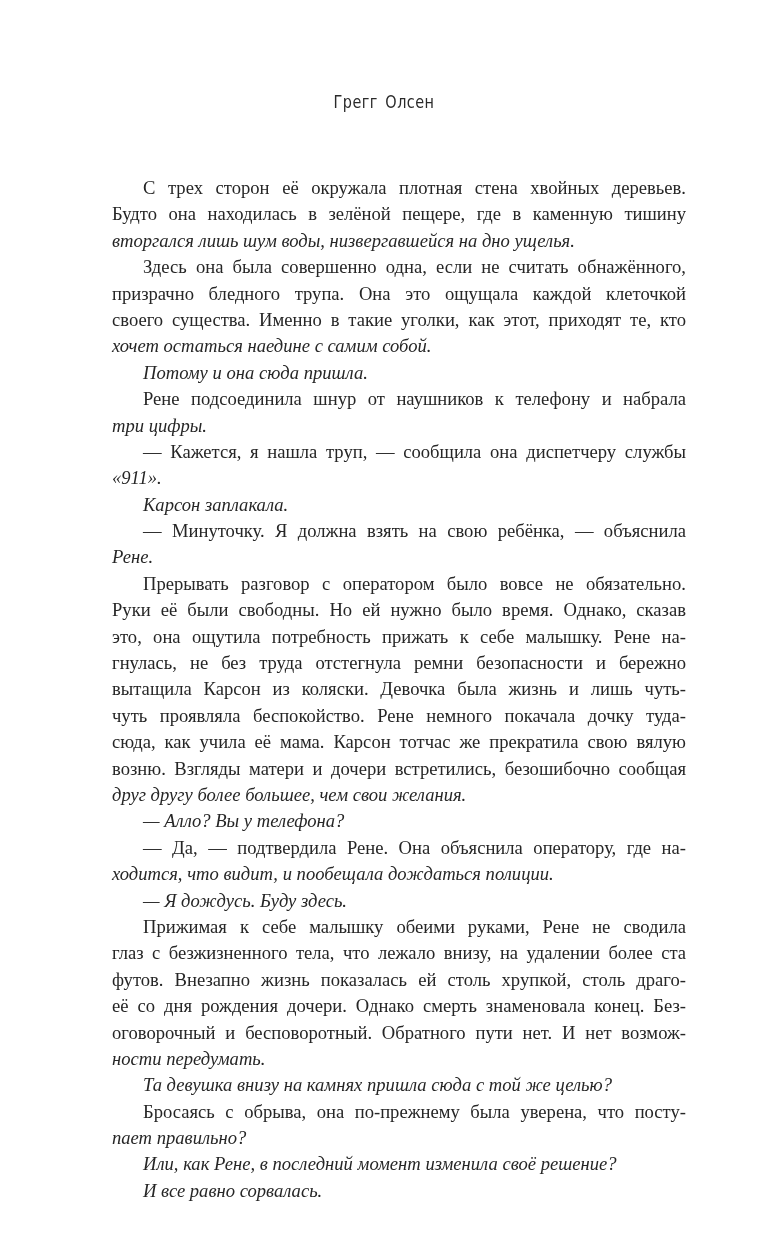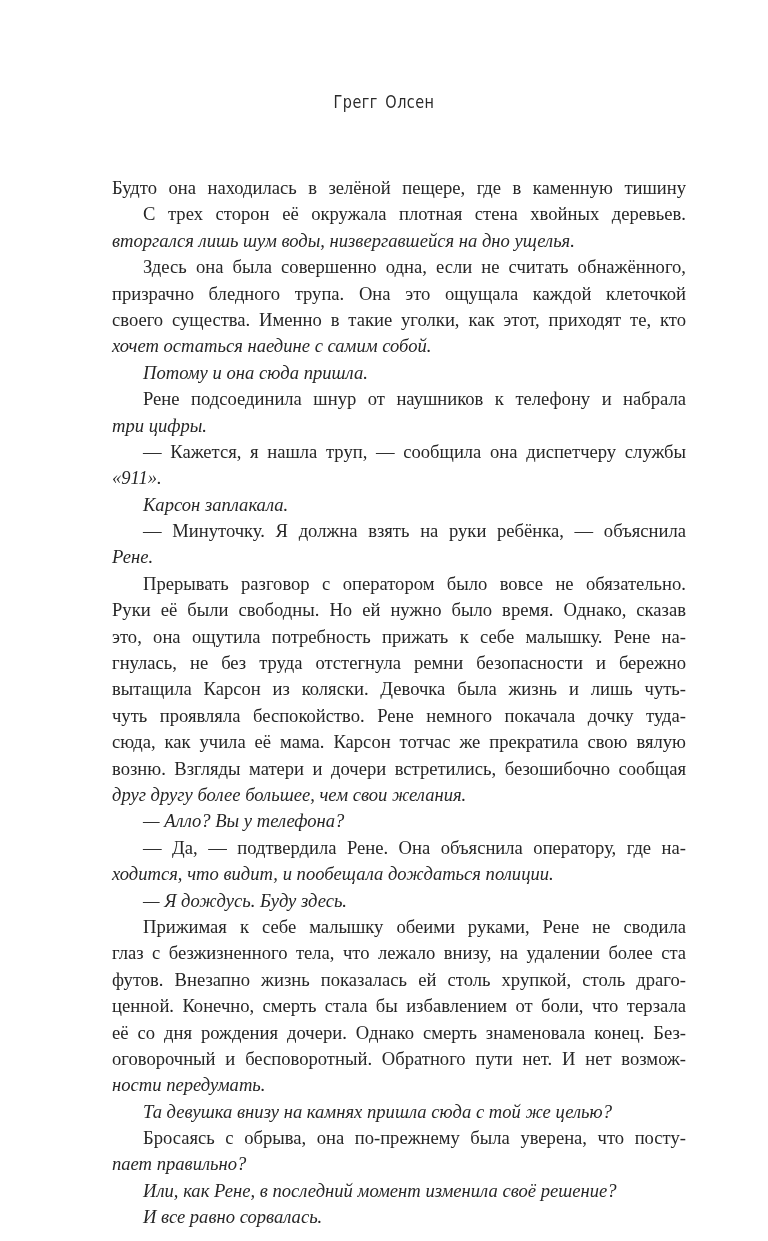--- a/index.html
+++ b/index.html
@@ -19,52 +19,51 @@
   .line { display: block; white-space: nowrap; text-align: justify; text-align-last: justify; height: 26.4px; }
   .line.last { text-align-last: left; font-style: italic; }
   .line.indent { padding-left: 31px; }
 </style>
 </head>
 <body>
 
 <div class="page">
   <div class="running-head">Грегг Олсен</div>
   <div class="body-text" id="body-text">
+      <span class="line indent">С трех сторон её окружала плотная стена хвойных деревьев.</span>
       <span class="line">Будто она находилась в зелёной пещере, где в каменную тишину</span>
-      <span class="line indent">С трех сторон её окружала плотная стена хвойных деревьев.</span>
       <span class="line last">вторгался лишь шум воды, низвергавшейся на дно ущелья.</span>
       <span class="line indent">Здесь она была совершенно одна, если не считать обнажённого,</span>
       <span class="line">призрачно бледного трупа. Она это ощущала каждой клеточкой</span>
       <span class="line">своего существа. Именно в такие уголки, как этот, приходят те, кто</span>
       <span class="line last">хочет остаться наедине с самим собой.</span>
       <span class="line indent last">Потому и она сюда пришла.</span>
       <span class="line indent">Рене подсоединила шнур от наушников к телефону и набрала</span>
       <span class="line last">три цифры.</span>
       <span class="line indent">— Кажется, я нашла труп, — сообщила она диспетчеру службы</span>
       <span class="line last">«911».</span>
       <span class="line indent last">Карсон заплакала.</span>
-      <span class="line indent">— Минуточку. Я должна взять на руки ребёнка, — объяснила</span>
+      <span class="line indent">— Минуточку. Я должна взять на свою ребёнка, — объяснила</span>
       <span class="line last">Рене.</span>
       <span class="line indent">Прерывать разговор с оператором было вовсе не обязательно.</span>
       <span class="line">Руки её были свободны. Но ей нужно было время. Однако, сказав</span>
       <span class="line">это, она ощутила потребность прижать к себе малышку. Рене на-</span>
       <span class="line">гнулась, не без труда отстегнула ремни безопасности и бережно</span>
       <span class="line">вытащила Карсон из коляски. Девочка была жизнь и лишь чуть-</span>
       <span class="line">чуть проявляла беспокойство. Рене немного покачала дочку туда-</span>
       <span class="line">сюда, как учила её мама. Карсон тотчас же прекратила свою вялую</span>
       <span class="line">возню. Взгляды матери и дочери встретились, безошибочно сообщая</span>
       <span class="line last">друг другу более большее, чем свои желания.</span>
       <span class="line indent last">— Алло? Вы у телефона?</span>
       <span class="line indent">— Да, — подтвердила Рене. Она объяснила оператору, где на-</span>
       <span class="line last">ходится, что видит, и пообещала дождаться полиции.</span>
       <span class="line indent last">— Я дождусь. Буду здесь.</span>
       <span class="line indent">Прижимая к себе малышку обеими руками, Рене не сводила</span>
       <span class="line">глаз с безжизненного тела, что лежало внизу, на удалении более ста</span>
       <span class="line">футов. Внезапно жизнь показалась ей столь хрупкой, столь драго-</span>
-      <span class="line">ценной. Конечно, смерть стала бы избавлением от боли, что терзала</span>
       <span class="line">её со дня рождения дочери. Однако смерть знаменовала конец. Без-</span>
       <span class="line">оговорочный и бесповоротный. Обратного пути нет. И нет возмож-</span>
       <span class="line last">ности передумать.</span>
       <span class="line indent last">Та девушка внизу на камнях пришла сюда с той же целью?</span>
       <span class="line indent">Бросаясь с обрыва, она по-прежнему была уверена, что посту-</span>
       <span class="line last">пает правильно?</span>
       <span class="line indent last">Или, как Рене, в последний момент изменила своё решение?</span>
       <span class="line indent last">И все равно сорвалась.</span>
     </div>
 </div>

